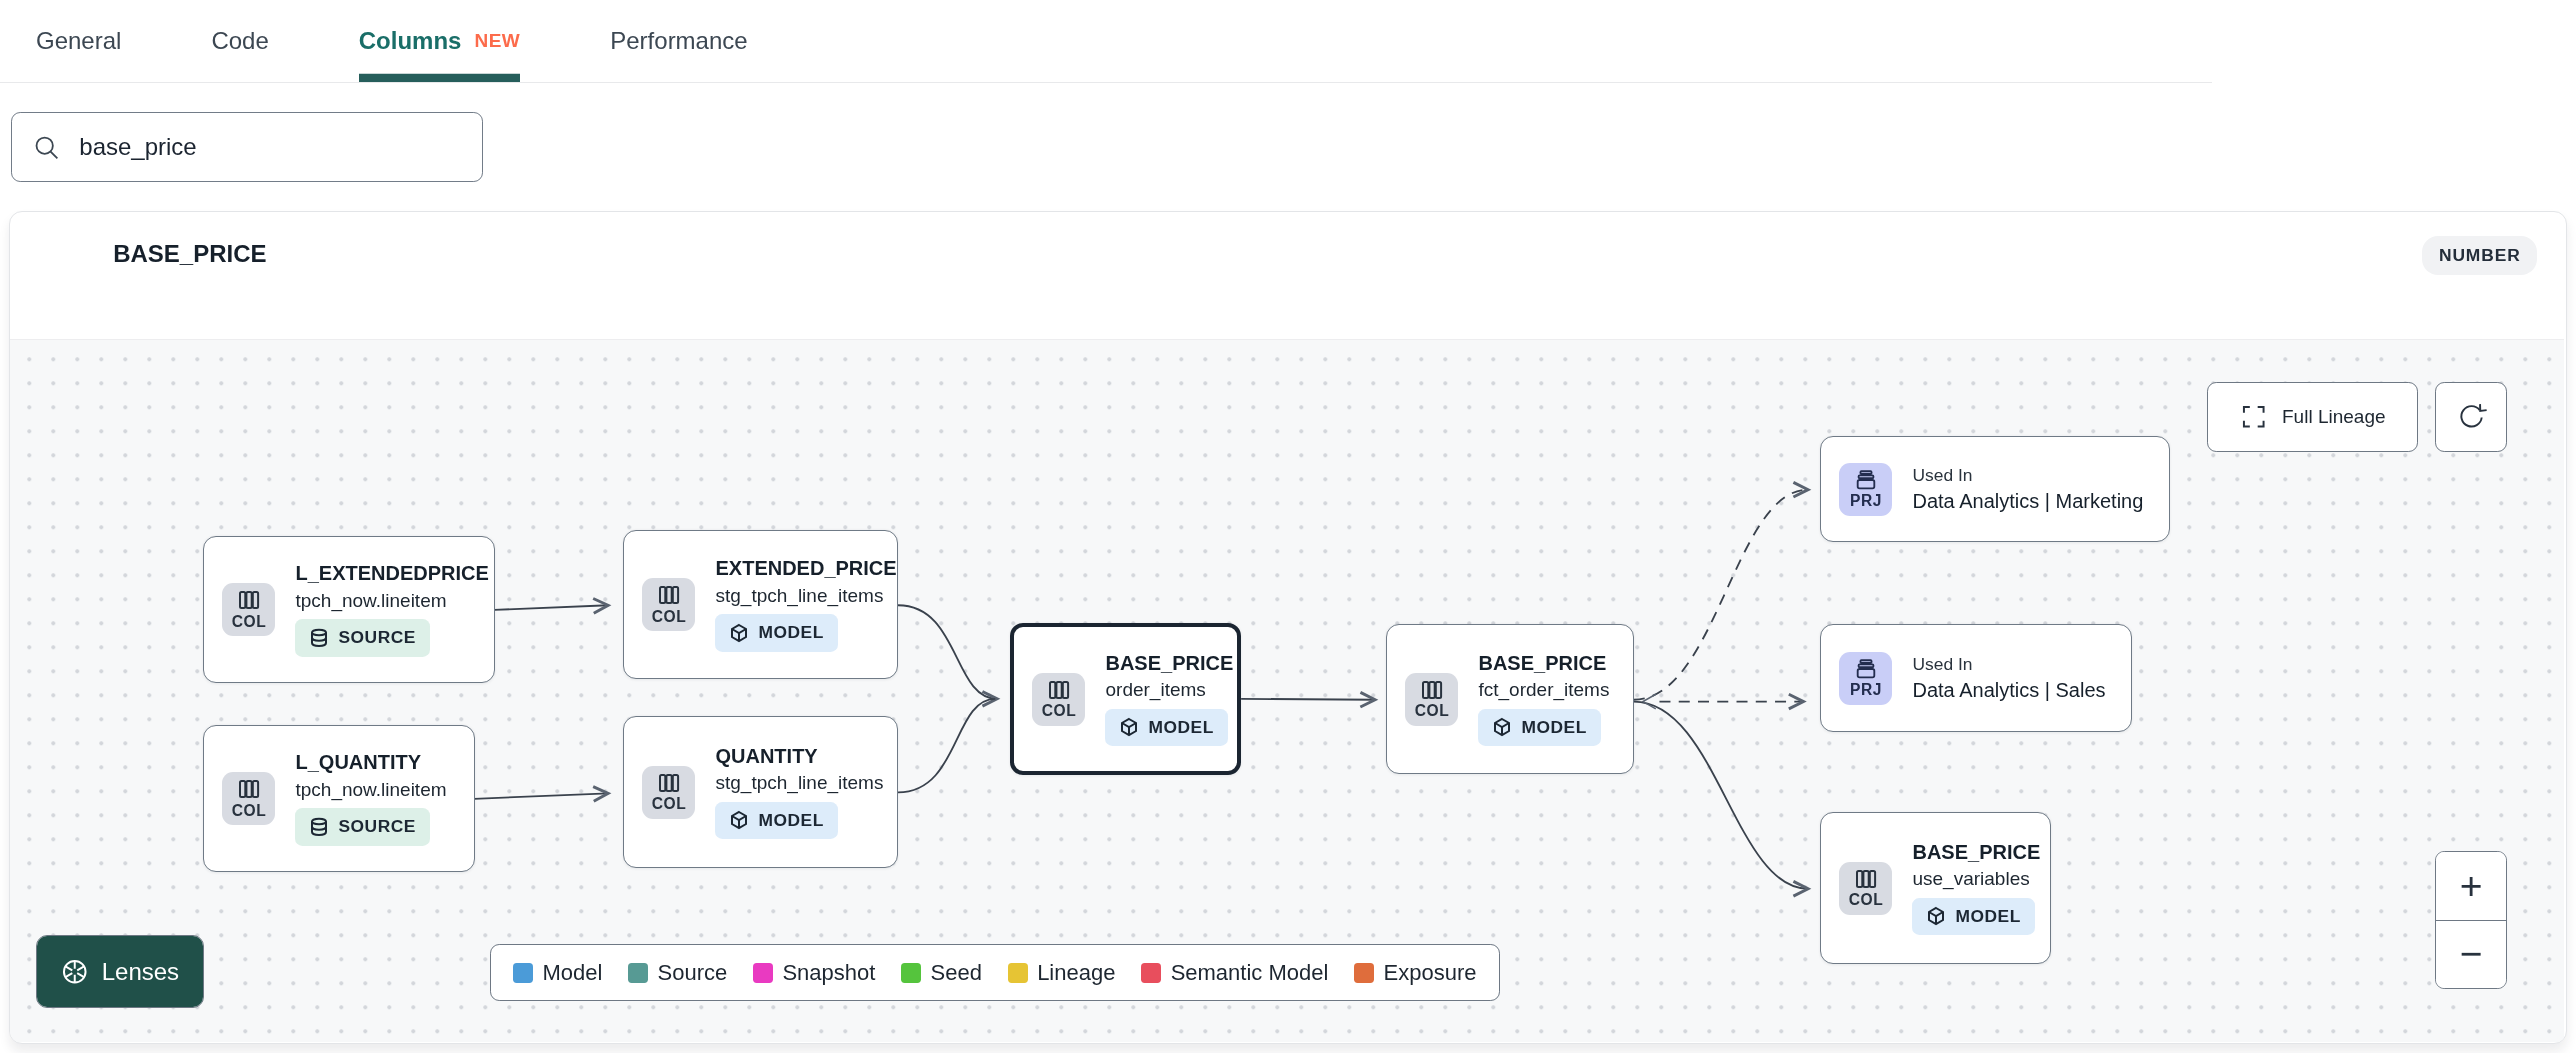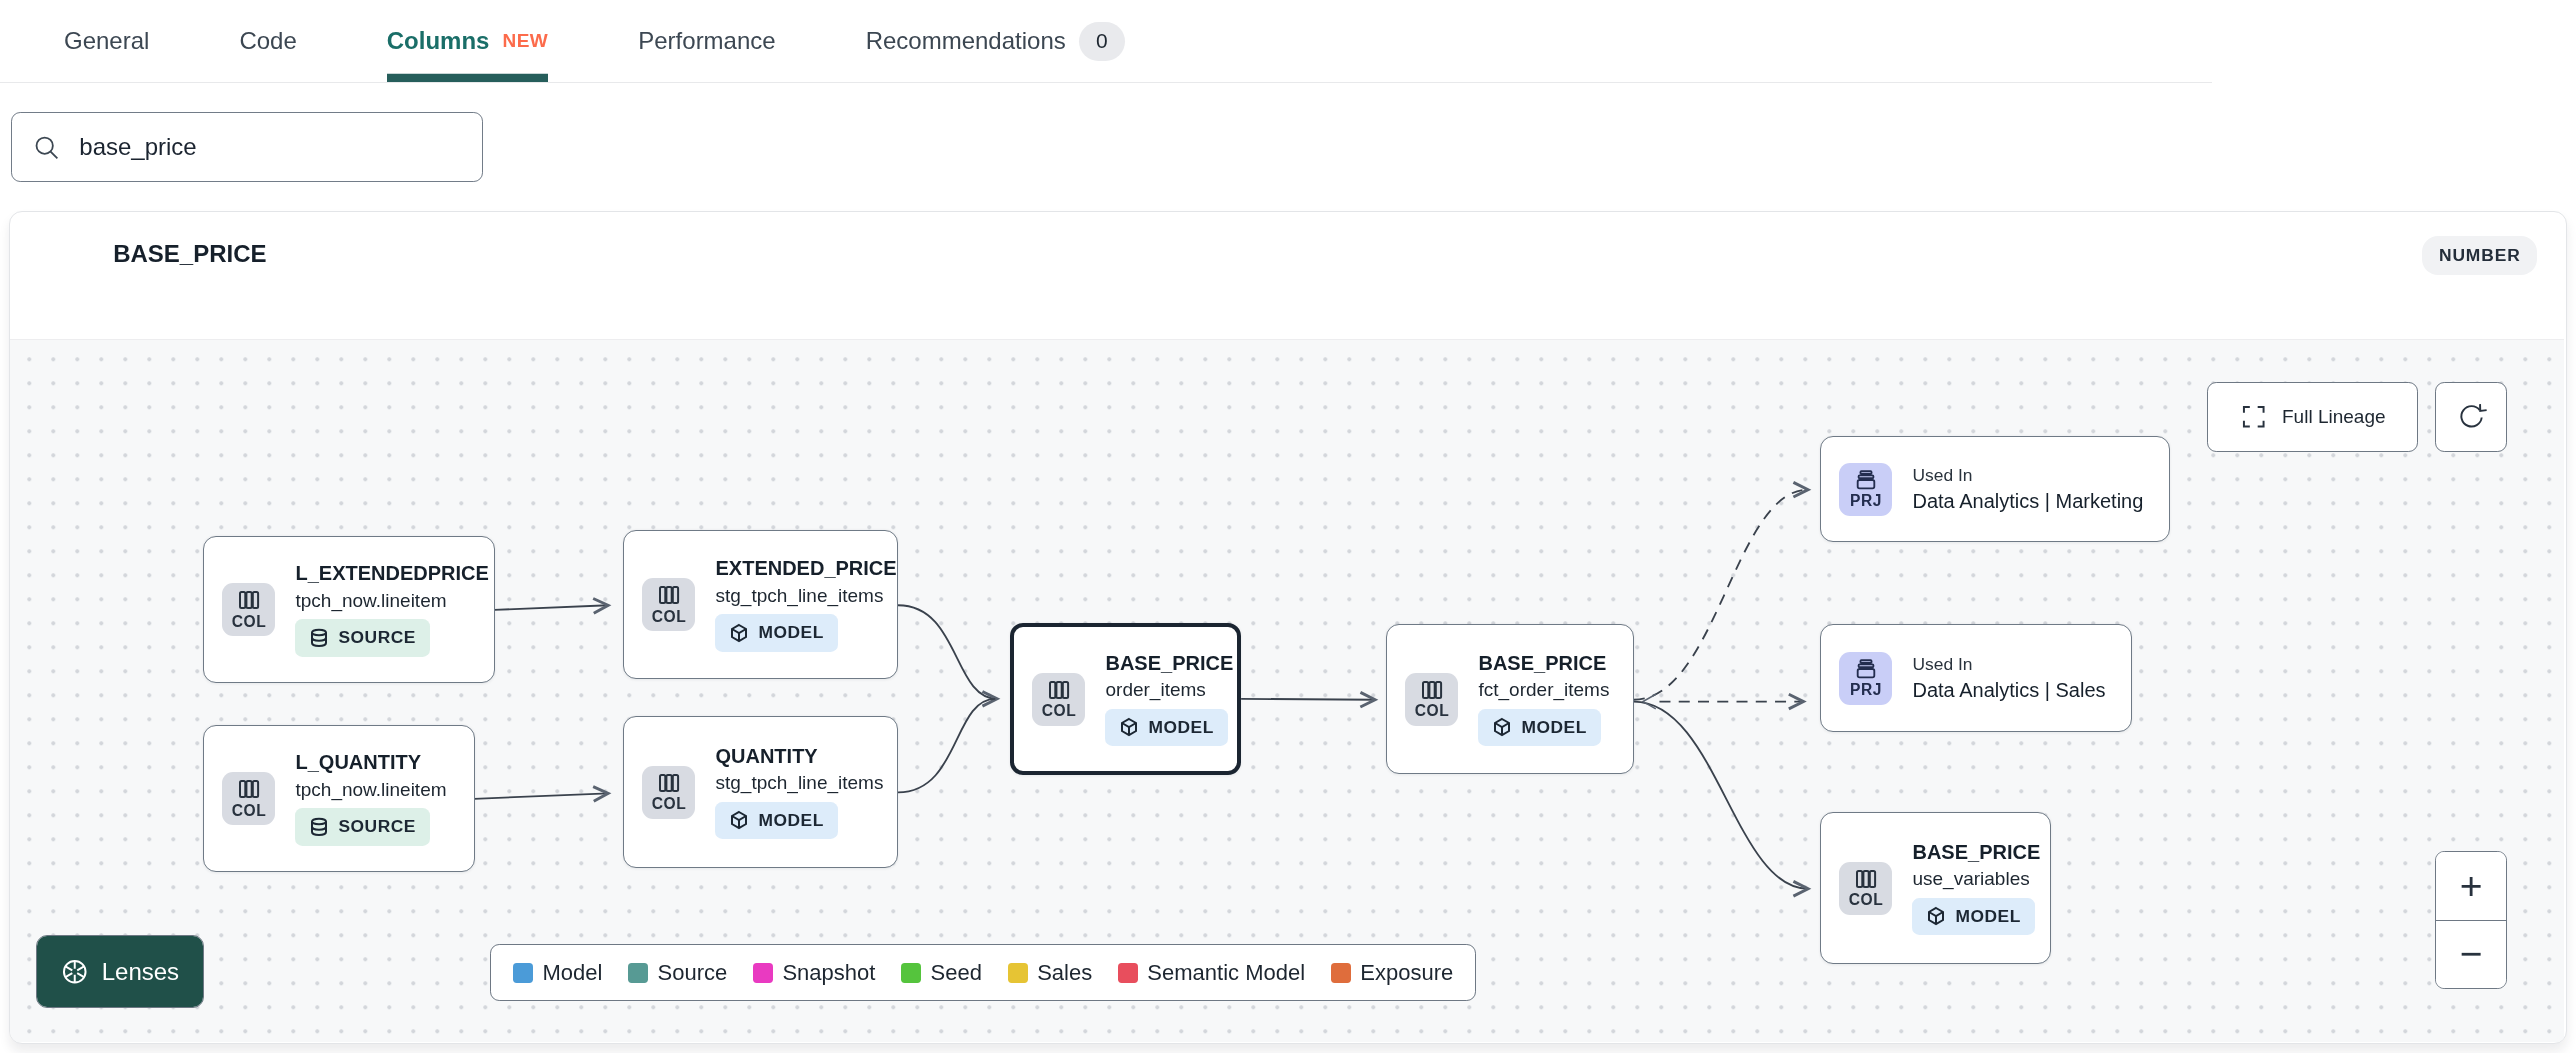--- a/index.html
+++ b/index.html
@@ -2,21 +2,21 @@
 <html style="font-size:14.7px"><head>
 <meta charset="utf-8">
 <style>
   * { margin:0; padding:0; box-sizing:border-box; }
   html,body { width:2576px; height:1053px; background:#ffffff;
     font-family:"Liberation Sans","DejaVu Sans",sans-serif; color:#1d2630; overflow:hidden; }
   .page { position:relative; width:2576px; height:1053px; }
 
   
   .tabbar { position:absolute; left:0; top:0; width:2212px; height:83px;
-    border-bottom:1.8px solid #e8e9eb; display:flex; align-items:stretch; padding-left:64px; gap:90px; }
+    border-bottom:1.8px solid #e8e9eb; display:flex; align-items:stretch; padding-left:36px; gap:90px; }
   .tab { display:flex; align-items:center; gap:13px; font-size:24px; color:#3c4752; cursor:pointer; }
   .tab--active { color:#1a6e68; font-weight:700; box-shadow:inset 0 -8.3px 0 #265e5b; }
   .tab-new { color:#fc6b4b; font-weight:700; font-size:19px; letter-spacing:0.5px; }
   .tab-count { background:#e9eaed; border-radius:916px; min-width:46px; height:39px;
     display:flex; align-items:center; justify-content:center; font-size:21px; color:#1d2630; padding:0 13px; }
 
   
   .searchbox { position:absolute; left:11px; top:112px; width:472px; height:70px;
     border:1.8px solid #727c88; border-radius:9.2px; background:#fff; display:flex; align-items:center;
     padding-left:20px; gap:18.3px; }
@@ -100,24 +100,20 @@
     <div class="tab">
         <span>Code</span>
       </div>
     <div class="tab tab--active">
       <span>Columns</span>
       <span class="tab-new">NEW</span>
     </div>
     <div class="tab">
         <span>Performance</span>
       </div>
-    <div class="tab">
-      <span>Recommendations</span>
-      <span class="tab-count">0</span>
-    </div>
   </div>
 
   <div class="searchbox">
     <svg class="icon" width="29" height="29" viewBox="0 0 32 32">
         <circle cx="14" cy="14" r="9"></circle>
         <line x1="20.5" y1="20.5" x2="28" y2="28"></line>
       </svg>
     <input type="text" value="base_price" style="">
   </div>
 
@@ -376,21 +372,21 @@
         <div class="lg-item">
             <span class="lg-sw" style="background-color: rgb(233, 58, 193);"></span>
             <span class="lg-label">Snapshot</span>
           </div>
         <div class="lg-item">
             <span class="lg-sw" style="background-color: rgb(85, 196, 61);"></span>
             <span class="lg-label">Seed</span>
           </div>
         <div class="lg-item">
             <span class="lg-sw" style="background-color: rgb(230, 196, 52);"></span>
-            <span class="lg-label">Sales</span>
+            <span class="lg-label">Lineage</span>
           </div>
         <div class="lg-item">
             <span class="lg-sw" style="background-color: rgb(232, 78, 93);"></span>
             <span class="lg-label">Semantic Model</span>
           </div>
         <div class="lg-item">
             <span class="lg-sw" style="background-color: rgb(223, 109, 60);"></span>
             <span class="lg-label">Exposure</span>
           </div>
       </div>

